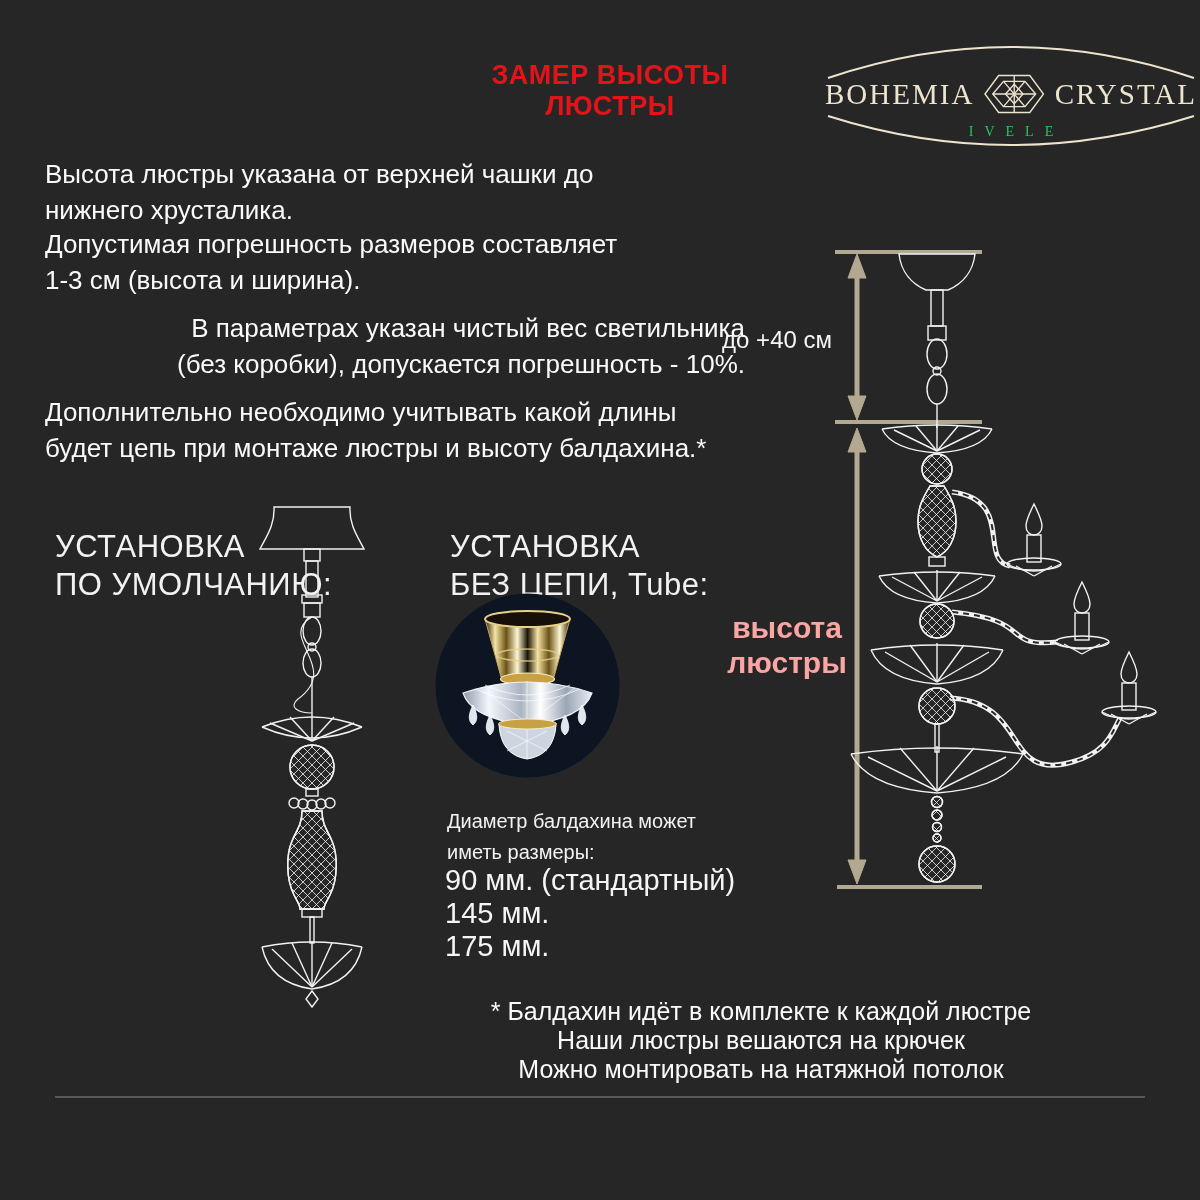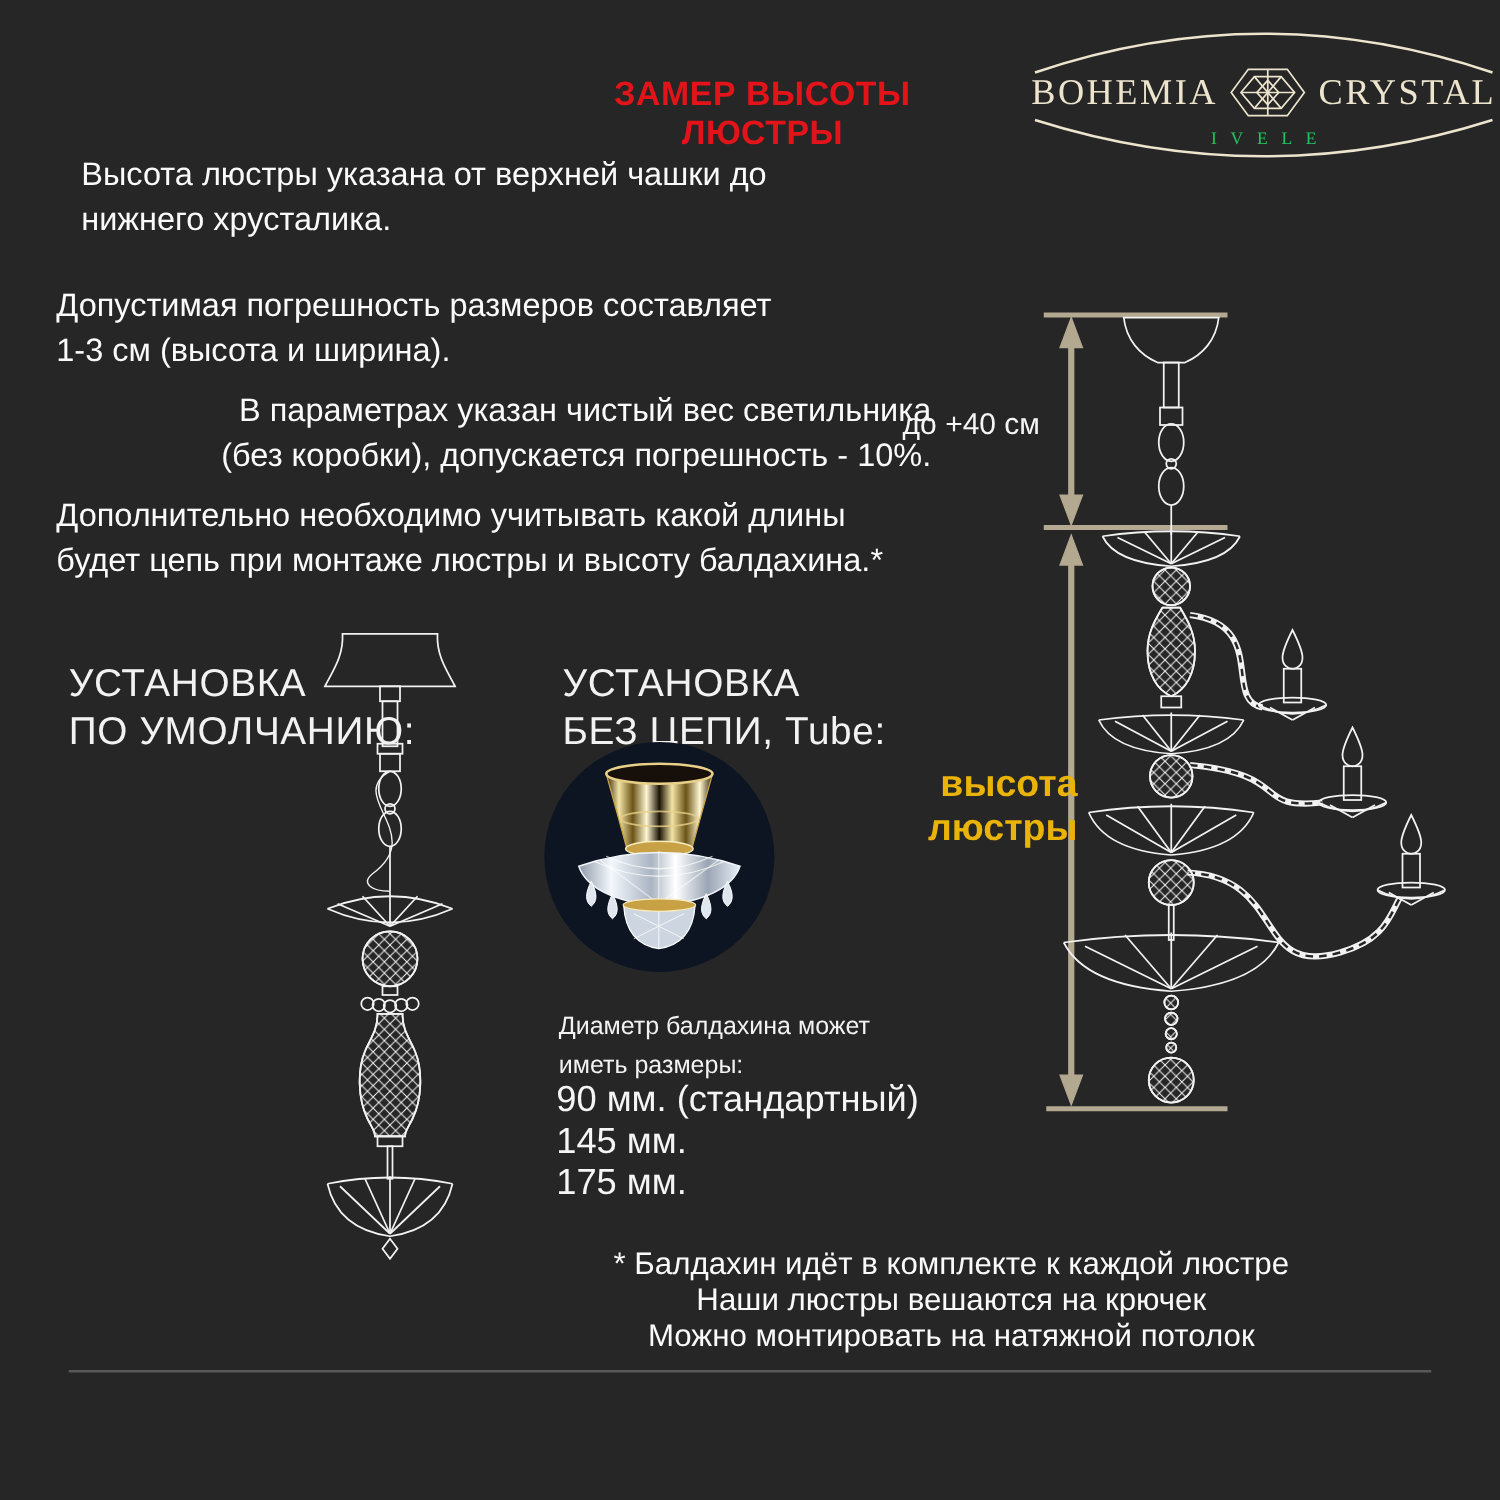--- a/index.html
+++ b/index.html
@@ -7,47 +7,47 @@
     position:relative;width:1200px;height:1200px;background:#262626;
     font-family:"Liberation Sans",sans-serif;color:#f7f7f7;overflow:hidden;
   }
   .abs{position:absolute;}
   .pre{white-space:pre-line;}
   .page-title{
     left:440px;top:60px;width:340px;text-align:center;
     font-size:27px;font-weight:700;letter-spacing:.5px;color:#e31419;
   }
   
-  .logo{left:825px;top:12px;width:372px;height:130px;}
+  .logo{left:825px;top:32px;width:372px;height:130px;}
   .logo svg.arcs{position:absolute;left:0;top:0;}
   .logo-row{
     position:absolute;left:0;top:36px;width:372px;display:flex;
     align-items:center;justify-content:center;gap:10px;
     font-family:"Liberation Serif",serif;color:#ece4cd;
   }
   .logo-word{font-size:29px;letter-spacing:2px;}
   .logo-sub{
     position:absolute;left:0;top:92px;width:372px;text-align:center;
     font-family:"Liberation Serif",serif;font-size:14px;letter-spacing:11px;
     text-indent:11px;color:#22c55e;
   }
   .para{left:45px;width:700px;font-size:26px;line-height:36px;font-weight:400;color:#fafafa;}
-  .p1{top:121px;margin-left:20px;} .p2{top:226px;} .p3{top:310px;text-align:right;} .p4{top:394px;}
+  .p1{top:156px;} .p2{top:226px;} .p3{top:310px;text-align:right;} .p4{top:394px;}
   .section-h{font-size:31px;line-height:38px;font-weight:400;color:#f2f2f2;letter-spacing:.5px;}
   .sec-left{left:55px;top:528px;width:330px;}
   .sec-mid{left:450px;top:528px;width:330px;}
   .canopy-lead{left:447px;top:806px;font-size:20px;line-height:31px;color:#f2f2f2;}
   .sizes{left:445px;top:864px;font-size:29px;line-height:33px;color:#f5f5f5;}
   .chain-label{
     left:635px;top:326px;width:197px;text-align:right;
     font-size:24px;color:#f5f5f5;
   }
   .height-label{
-    left:712px;top:610px;width:150px;text-align:right;
-    font-size:30px;font-weight:700;line-height:35px;color:#eab308;
+    left:712px;top:610px;width:150px;text-align:center;
+    font-size:30px;font-weight:700;line-height:35px;color:#fca5a5;
   }
   .footnotes{
     left:390px;top:997px;width:742px;text-align:center;
     font-size:25px;line-height:29px;color:#fafafa;
   }
   .divider{left:55px;top:1096px;width:1090px;height:2px;background:#585858;}
 </style>
 </head>
 <body>
 

